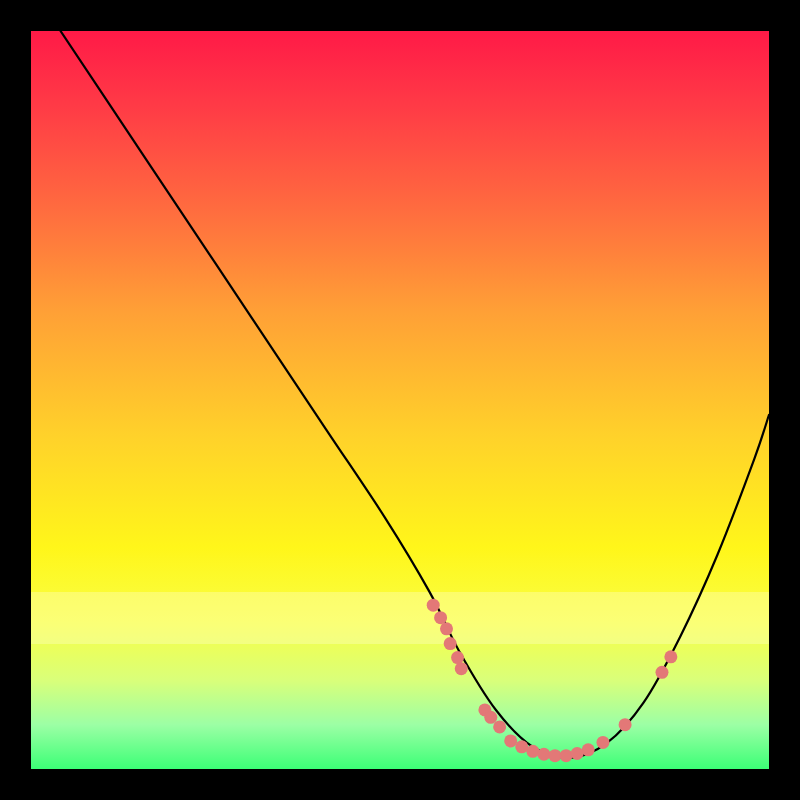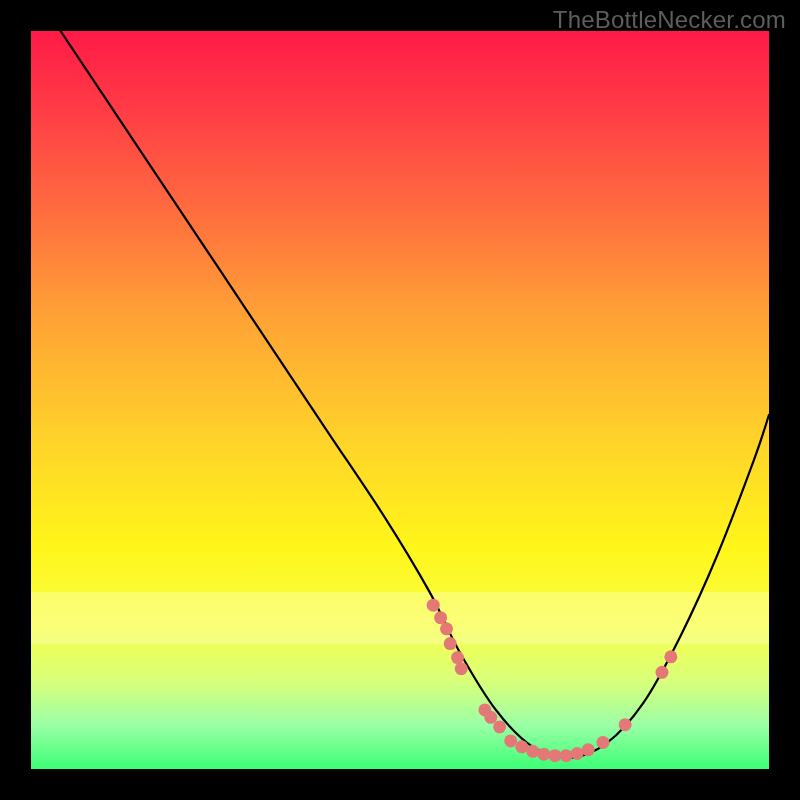--- a/index.html
+++ b/index.html
@@ -68,21 +68,20 @@
   .dot {
     fill: #e37877;
     stroke: none;
   }
 </style>
 </head>
 <body>
 
 <div class="frame">
 
-  <div class="watermark">TheBottleNecker.com</div>
 
   <div class="plot">
     <div class="bg-gradient"></div>
 
     <div class="highlight-band" style="top:76%; height:7%;"></div>
 
     <svg class="curve" viewBox="0 0 738 738" preserveAspectRatio="none">
       <path id="curve-path" fill="none" stroke="#000" stroke-width="2.2" stroke-linecap="round" d="M 29.52,0 C 36.9,11.069999999999993 54.12,36.89999999999996 73.8,66.41999999999996 C 93.47999999999999,95.93999999999996 122.99999999999999,140.22 147.6,177.12 C 172.2,214.02 196.8,250.92 221.4,287.82 C 246,324.71999999999997 273.06,365.31 295.2,398.52 C 317.34,431.72999999999996 337.02,460.02 354.24,487.08 C 371.46000000000004,514.14 386.22,538.74 398.52000000000004,560.88 C 410.82000000000005,583.02 416.96999999999997,600.24 428.03999999999996,619.92 C 439.10999999999996,639.5999999999999 452.64,662.97 464.94,678.96 C 477.24,694.95 489.54,707.865 501.84000000000003,715.86 C 514.14,723.855 526.44,727.545 538.74,726.93 C 551.04,726.3149999999999 563.34,721.395 575.64,712.17 C 587.9399999999999,702.9449999999999 600.24,689.4150000000001 612.54,671.58 C 624.8399999999999,653.745 637.1400000000001,629.76 649.44,605.16 C 661.74,580.56 674.0400000000001,553.5 686.34,523.98 C 698.64,494.46000000000004 714.63,451.41 723.24,428.04 C 731.85,404.67 735.54,391.14 738,383.76"></path>
       <g id="dots">
           <circle cx="402.21000000000004" cy="574.164" r="6.5" class="dot"></circle>

